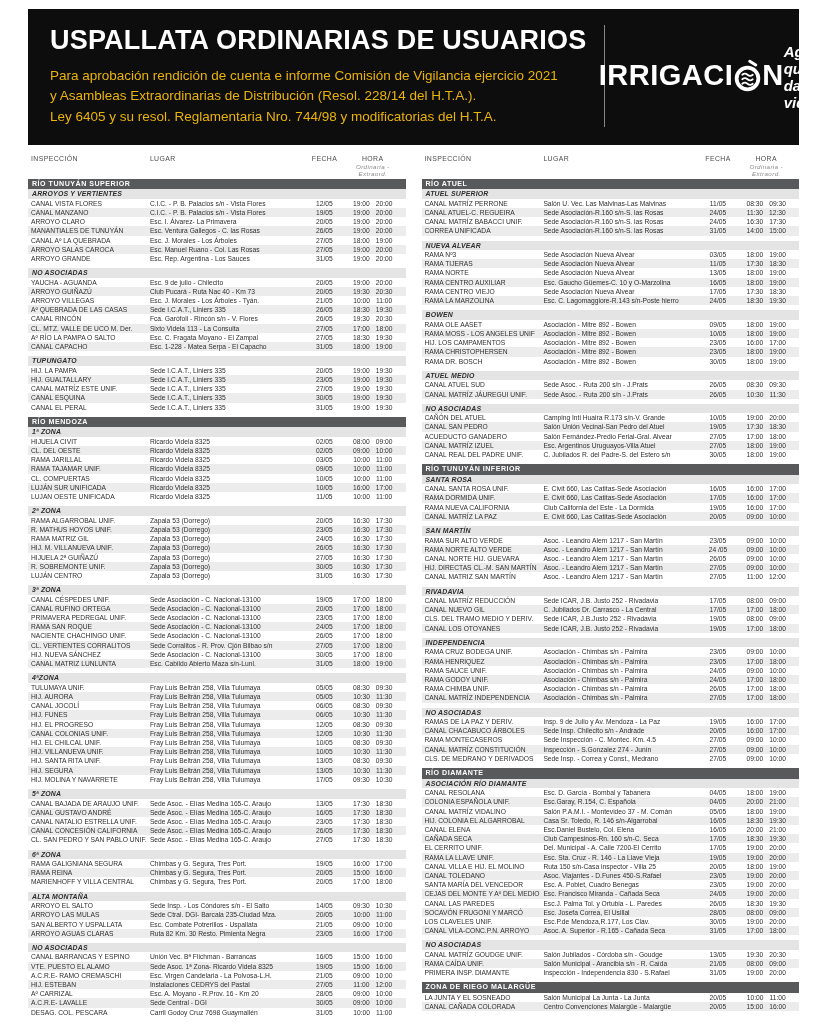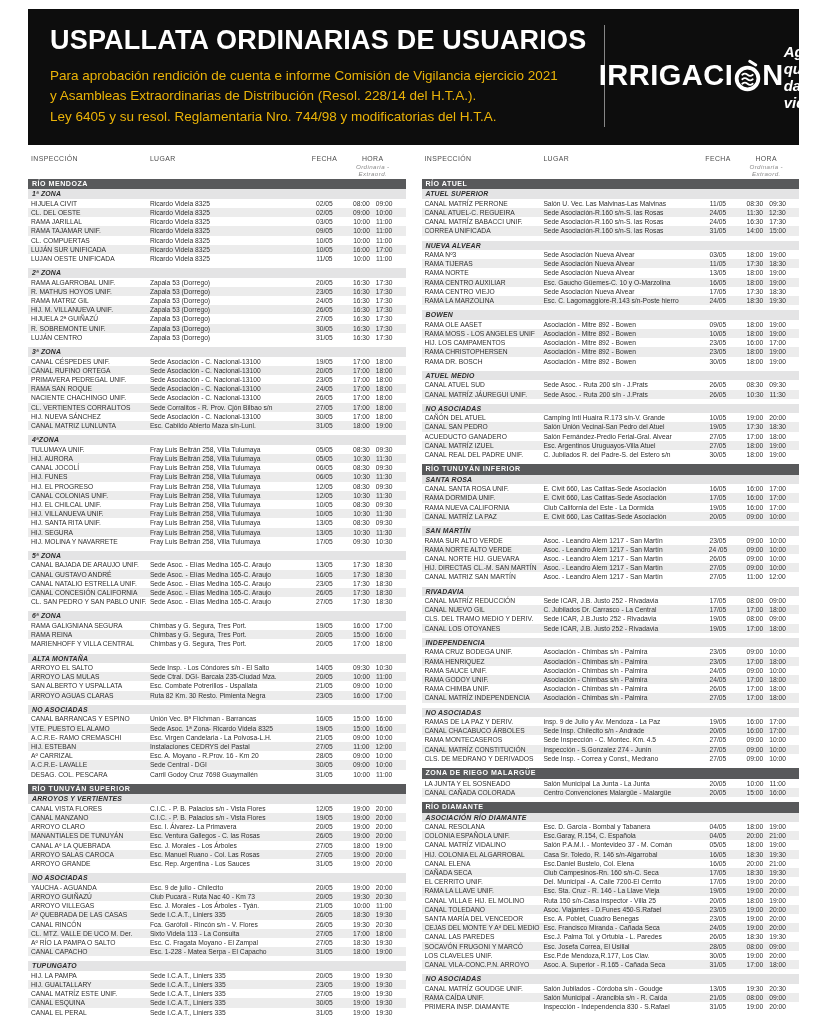--- a/index.html
+++ b/index.html
@@ -79,20 +79,214 @@
     <div class="col">
       <div class="col-head">
         <span class="h">INSPECCIÓN</span>
         <span class="h">LUGAR</span>
         <span class="h h-fecha">FECHA</span>
         <span class="h h-hora">HORA</span>
         <span class="hora-sub">Ordinaria - Extraord.</span>
       </div>
       <div class="groups">
           <div class="group">
+            <div class="river-bar">RÍO TUNUYÁN SUPERIOR</div>
+            <div class="zones">
+              <div class="zone">
+                <div class="zone-header">ARROYOS Y VERTIENTES</div>
+                <div class="row">
+                  <div class="cell c-insp">CANAL VISTA FLORES</div>
+                  <div class="cell c-lugar">C.I.C. - P. B. Palacios s/n - Vista Flores</div>
+                  <div class="cell c-fecha">12/05</div>
+                  <div class="cell c-hora">
+                    <span>19:00</span>
+                    <span>20:00</span>
+                  </div>
+                </div>
+                <div class="row alt">
+                  <div class="cell c-insp">CANAL MANZANO</div>
+                  <div class="cell c-lugar">C.I.C. - P. B. Palacios s/n - Vista Flores</div>
+                  <div class="cell c-fecha">19/05</div>
+                  <div class="cell c-hora">
+                    <span>19:00</span>
+                    <span>20:00</span>
+                  </div>
+                </div>
+                <div class="row">
+                  <div class="cell c-insp">ARROYO CLARO</div>
+                  <div class="cell c-lugar">Esc. I. Álvarez- La Primavera</div>
+                  <div class="cell c-fecha">20/05</div>
+                  <div class="cell c-hora">
+                    <span>19:00</span>
+                    <span>20:00</span>
+                  </div>
+                </div>
+                <div class="row alt">
+                  <div class="cell c-insp">MANANTIALES DE TUNUYÁN</div>
+                  <div class="cell c-lugar">Esc. Ventura Gallegos - C. las Rosas</div>
+                  <div class="cell c-fecha">26/05</div>
+                  <div class="cell c-hora">
+                    <span>19:00</span>
+                    <span>20:00</span>
+                  </div>
+                </div>
+                <div class="row">
+                  <div class="cell c-insp">CANAL Aº LA QUEBRADA</div>
+                  <div class="cell c-lugar">Esc. J. Morales - Los Árboles</div>
+                  <div class="cell c-fecha">27/05</div>
+                  <div class="cell c-hora">
+                    <span>18:00</span>
+                    <span>19:00</span>
+                  </div>
+                </div>
+                <div class="row alt">
+                  <div class="cell c-insp">ARROYO SALAS CAROCA</div>
+                  <div class="cell c-lugar">Esc. Manuel Ruano - Col. Las Rosas</div>
+                  <div class="cell c-fecha">27/05</div>
+                  <div class="cell c-hora">
+                    <span>19:00</span>
+                    <span>20:00</span>
+                  </div>
+                </div>
+                <div class="row">
+                  <div class="cell c-insp">ARROYO GRANDE</div>
+                  <div class="cell c-lugar">Esc. Rep. Argentina - Los Sauces</div>
+                  <div class="cell c-fecha">31/05</div>
+                  <div class="cell c-hora">
+                    <span>19:00</span>
+                    <span>20:00</span>
+                  </div>
+                </div>
+              </div>
+              <div class="zone">
+                <div class="zone-header">NO ASOCIADAS</div>
+                <div class="row">
+                  <div class="cell c-insp">YAUCHA - AGUANDA</div>
+                  <div class="cell c-lugar">Esc. 9 de julio - Chilecito</div>
+                  <div class="cell c-fecha">20/05</div>
+                  <div class="cell c-hora">
+                    <span>19:00</span>
+                    <span>20:00</span>
+                  </div>
+                </div>
+                <div class="row alt">
+                  <div class="cell c-insp">ARROYO GUIÑAZÚ</div>
+                  <div class="cell c-lugar">Club Pucará - Ruta Nac 40 - Km 73</div>
+                  <div class="cell c-fecha">20/05</div>
+                  <div class="cell c-hora">
+                    <span>19:30</span>
+                    <span>20:30</span>
+                  </div>
+                </div>
+                <div class="row">
+                  <div class="cell c-insp">ARROYO VILLEGAS</div>
+                  <div class="cell c-lugar">Esc. J. Morales - Los Árboles - Tyán.</div>
+                  <div class="cell c-fecha">21/05</div>
+                  <div class="cell c-hora">
+                    <span>10:00</span>
+                    <span>11:00</span>
+                  </div>
+                </div>
+                <div class="row alt">
+                  <div class="cell c-insp">Aº QUEBRADA DE LAS CASAS</div>
+                  <div class="cell c-lugar">Sede I.C.A.T., Liniers 335</div>
+                  <div class="cell c-fecha">26/05</div>
+                  <div class="cell c-hora">
+                    <span>18:30</span>
+                    <span>19:30</span>
+                  </div>
+                </div>
+                <div class="row">
+                  <div class="cell c-insp">CANAL RINCÓN</div>
+                  <div class="cell c-lugar">Fca. Garófoli - Rincón s/n - V. Flores</div>
+                  <div class="cell c-fecha">26/05</div>
+                  <div class="cell c-hora">
+                    <span>19:30</span>
+                    <span>20:30</span>
+                  </div>
+                </div>
+                <div class="row alt">
+                  <div class="cell c-insp">CL. MTZ. VALLE DE UCO M. Der.</div>
+                  <div class="cell c-lugar">Sixto Videla 113 - La Consulta</div>
+                  <div class="cell c-fecha">27/05</div>
+                  <div class="cell c-hora">
+                    <span>17:00</span>
+                    <span>18:00</span>
+                  </div>
+                </div>
+                <div class="row">
+                  <div class="cell c-insp">Aº RÍO LA PAMPA O SALTO</div>
+                  <div class="cell c-lugar">Esc. C. Fragata Moyano - El Zampal</div>
+                  <div class="cell c-fecha">27/05</div>
+                  <div class="cell c-hora">
+                    <span>18:30</span>
+                    <span>19:30</span>
+                  </div>
+                </div>
+                <div class="row alt">
+                  <div class="cell c-insp">CANAL CAPACHO</div>
+                  <div class="cell c-lugar">Esc. 1-228 - Matea Serpa - El Capacho</div>
+                  <div class="cell c-fecha">31/05</div>
+                  <div class="cell c-hora">
+                    <span>18:00</span>
+                    <span>19:00</span>
+                  </div>
+                </div>
+              </div>
+              <div class="zone">
+                <div class="zone-header">TUPUNGATO</div>
+                <div class="row">
+                  <div class="cell c-insp">HIJ. LA PAMPA</div>
+                  <div class="cell c-lugar">Sede I.C.A.T., Liniers 335</div>
+                  <div class="cell c-fecha">20/05</div>
+                  <div class="cell c-hora">
+                    <span>19:00</span>
+                    <span>19:30</span>
+                  </div>
+                </div>
+                <div class="row alt">
+                  <div class="cell c-insp">HIJ. GUALTALLARY</div>
+                  <div class="cell c-lugar">Sede I.C.A.T., Liniers 335</div>
+                  <div class="cell c-fecha">23/05</div>
+                  <div class="cell c-hora">
+                    <span>19:00</span>
+                    <span>19:30</span>
+                  </div>
+                </div>
+                <div class="row">
+                  <div class="cell c-insp">CANAL MATRÍZ ESTE UNIF.</div>
+                  <div class="cell c-lugar">Sede I.C.A.T., Liniers 335</div>
+                  <div class="cell c-fecha">27/05</div>
+                  <div class="cell c-hora">
+                    <span>19:00</span>
+                    <span>19:30</span>
+                  </div>
+                </div>
+                <div class="row alt">
+                  <div class="cell c-insp">CANAL ESQUINA</div>
+                  <div class="cell c-lugar">Sede I.C.A.T., Liniers 335</div>
+                  <div class="cell c-fecha">30/05</div>
+                  <div class="cell c-hora">
+                    <span>19:00</span>
+                    <span>19:30</span>
+                  </div>
+                </div>
+                <div class="row">
+                  <div class="cell c-insp">CANAL EL PERAL</div>
+                  <div class="cell c-lugar">Sede I.C.A.T., Liniers 335</div>
+                  <div class="cell c-fecha">31/05</div>
+                  <div class="cell c-hora">
+                    <span>19:00</span>
+                    <span>19:30</span>
+                  </div>
+                </div>
+              </div>
+            </div>
+          </div>
+          <div class="group">
             <div class="river-bar">RÍO MENDOZA</div>
             <div class="zones">
               <div class="zone">
                 <div class="zone-header">1ª ZONA</div>
                 <div class="row">
                   <div class="cell c-insp">HIJUELA CIVIT</div>
                   <div class="cell c-lugar">Ricardo Videla 8325</div>
                   <div class="cell c-fecha">02/05</div>
                   <div class="cell c-hora">
                     <span>08:00</span>
@@ -570,214 +764,20 @@
                     <span>10:00</span>
                   </div>
                 </div>
                 <div class="row">
                   <div class="cell c-insp">DESAG. COL. PESCARA</div>
                   <div class="cell c-lugar">Carril Godoy Cruz 7698 Guaymallén</div>
                   <div class="cell c-fecha">31/05</div>
                   <div class="cell c-hora">
                     <span>10:00</span>
                     <span>11:00</span>
-                  </div>
-                </div>
-              </div>
-            </div>
-          </div>
-          <div class="group">
-            <div class="river-bar">RÍO TUNUYÁN SUPERIOR</div>
-            <div class="zones">
-              <div class="zone">
-                <div class="zone-header">ARROYOS Y VERTIENTES</div>
-                <div class="row">
-                  <div class="cell c-insp">CANAL VISTA FLORES</div>
-                  <div class="cell c-lugar">C.I.C. - P. B. Palacios s/n - Vista Flores</div>
-                  <div class="cell c-fecha">12/05</div>
-                  <div class="cell c-hora">
-                    <span>19:00</span>
-                    <span>20:00</span>
-                  </div>
-                </div>
-                <div class="row alt">
-                  <div class="cell c-insp">CANAL MANZANO</div>
-                  <div class="cell c-lugar">C.I.C. - P. B. Palacios s/n - Vista Flores</div>
-                  <div class="cell c-fecha">19/05</div>
-                  <div class="cell c-hora">
-                    <span>19:00</span>
-                    <span>20:00</span>
-                  </div>
-                </div>
-                <div class="row">
-                  <div class="cell c-insp">ARROYO CLARO</div>
-                  <div class="cell c-lugar">Esc. I. Álvarez- La Primavera</div>
-                  <div class="cell c-fecha">20/05</div>
-                  <div class="cell c-hora">
-                    <span>19:00</span>
-                    <span>20:00</span>
-                  </div>
-                </div>
-                <div class="row alt">
-                  <div class="cell c-insp">MANANTIALES DE TUNUYÁN</div>
-                  <div class="cell c-lugar">Esc. Ventura Gallegos - C. las Rosas</div>
-                  <div class="cell c-fecha">26/05</div>
-                  <div class="cell c-hora">
-                    <span>19:00</span>
-                    <span>20:00</span>
-                  </div>
-                </div>
-                <div class="row">
-                  <div class="cell c-insp">CANAL Aº LA QUEBRADA</div>
-                  <div class="cell c-lugar">Esc. J. Morales - Los Árboles</div>
-                  <div class="cell c-fecha">27/05</div>
-                  <div class="cell c-hora">
-                    <span>18:00</span>
-                    <span>19:00</span>
-                  </div>
-                </div>
-                <div class="row alt">
-                  <div class="cell c-insp">ARROYO SALAS CAROCA</div>
-                  <div class="cell c-lugar">Esc. Manuel Ruano - Col. Las Rosas</div>
-                  <div class="cell c-fecha">27/05</div>
-                  <div class="cell c-hora">
-                    <span>19:00</span>
-                    <span>20:00</span>
-                  </div>
-                </div>
-                <div class="row">
-                  <div class="cell c-insp">ARROYO GRANDE</div>
-                  <div class="cell c-lugar">Esc. Rep. Argentina - Los Sauces</div>
-                  <div class="cell c-fecha">31/05</div>
-                  <div class="cell c-hora">
-                    <span>19:00</span>
-                    <span>20:00</span>
-                  </div>
-                </div>
-              </div>
-              <div class="zone">
-                <div class="zone-header">NO ASOCIADAS</div>
-                <div class="row">
-                  <div class="cell c-insp">YAUCHA - AGUANDA</div>
-                  <div class="cell c-lugar">Esc. 9 de julio - Chilecito</div>
-                  <div class="cell c-fecha">20/05</div>
-                  <div class="cell c-hora">
-                    <span>19:00</span>
-                    <span>20:00</span>
-                  </div>
-                </div>
-                <div class="row alt">
-                  <div class="cell c-insp">ARROYO GUIÑAZÚ</div>
-                  <div class="cell c-lugar">Club Pucará - Ruta Nac 40 - Km 73</div>
-                  <div class="cell c-fecha">20/05</div>
-                  <div class="cell c-hora">
-                    <span>19:30</span>
-                    <span>20:30</span>
-                  </div>
-                </div>
-                <div class="row">
-                  <div class="cell c-insp">ARROYO VILLEGAS</div>
-                  <div class="cell c-lugar">Esc. J. Morales - Los Árboles - Tyán.</div>
-                  <div class="cell c-fecha">21/05</div>
-                  <div class="cell c-hora">
-                    <span>10:00</span>
-                    <span>11:00</span>
-                  </div>
-                </div>
-                <div class="row alt">
-                  <div class="cell c-insp">Aº QUEBRADA DE LAS CASAS</div>
-                  <div class="cell c-lugar">Sede I.C.A.T., Liniers 335</div>
-                  <div class="cell c-fecha">26/05</div>
-                  <div class="cell c-hora">
-                    <span>18:30</span>
-                    <span>19:30</span>
-                  </div>
-                </div>
-                <div class="row">
-                  <div class="cell c-insp">CANAL RINCÓN</div>
-                  <div class="cell c-lugar">Fca. Garófoli - Rincón s/n - V. Flores</div>
-                  <div class="cell c-fecha">26/05</div>
-                  <div class="cell c-hora">
-                    <span>19:30</span>
-                    <span>20:30</span>
-                  </div>
-                </div>
-                <div class="row alt">
-                  <div class="cell c-insp">CL. MTZ. VALLE DE UCO M. Der.</div>
-                  <div class="cell c-lugar">Sixto Videla 113 - La Consulta</div>
-                  <div class="cell c-fecha">27/05</div>
-                  <div class="cell c-hora">
-                    <span>17:00</span>
-                    <span>18:00</span>
-                  </div>
-                </div>
-                <div class="row">
-                  <div class="cell c-insp">Aº RÍO LA PAMPA O SALTO</div>
-                  <div class="cell c-lugar">Esc. C. Fragata Moyano - El Zampal</div>
-                  <div class="cell c-fecha">27/05</div>
-                  <div class="cell c-hora">
-                    <span>18:30</span>
-                    <span>19:30</span>
-                  </div>
-                </div>
-                <div class="row alt">
-                  <div class="cell c-insp">CANAL CAPACHO</div>
-                  <div class="cell c-lugar">Esc. 1-228 - Matea Serpa - El Capacho</div>
-                  <div class="cell c-fecha">31/05</div>
-                  <div class="cell c-hora">
-                    <span>18:00</span>
-                    <span>19:00</span>
-                  </div>
-                </div>
-              </div>
-              <div class="zone">
-                <div class="zone-header">TUPUNGATO</div>
-                <div class="row">
-                  <div class="cell c-insp">HIJ. LA PAMPA</div>
-                  <div class="cell c-lugar">Sede I.C.A.T., Liniers 335</div>
-                  <div class="cell c-fecha">20/05</div>
-                  <div class="cell c-hora">
-                    <span>19:00</span>
-                    <span>19:30</span>
-                  </div>
-                </div>
-                <div class="row alt">
-                  <div class="cell c-insp">HIJ. GUALTALLARY</div>
-                  <div class="cell c-lugar">Sede I.C.A.T., Liniers 335</div>
-                  <div class="cell c-fecha">23/05</div>
-                  <div class="cell c-hora">
-                    <span>19:00</span>
-                    <span>19:30</span>
-                  </div>
-                </div>
-                <div class="row">
-                  <div class="cell c-insp">CANAL MATRÍZ ESTE UNIF.</div>
-                  <div class="cell c-lugar">Sede I.C.A.T., Liniers 335</div>
-                  <div class="cell c-fecha">27/05</div>
-                  <div class="cell c-hora">
-                    <span>19:00</span>
-                    <span>19:30</span>
-                  </div>
-                </div>
-                <div class="row alt">
-                  <div class="cell c-insp">CANAL ESQUINA</div>
-                  <div class="cell c-lugar">Sede I.C.A.T., Liniers 335</div>
-                  <div class="cell c-fecha">30/05</div>
-                  <div class="cell c-hora">
-                    <span>19:00</span>
-                    <span>19:30</span>
-                  </div>
-                </div>
-                <div class="row">
-                  <div class="cell c-insp">CANAL EL PERAL</div>
-                  <div class="cell c-lugar">Sede I.C.A.T., Liniers 335</div>
-                  <div class="cell c-fecha">31/05</div>
-                  <div class="cell c-hora">
-                    <span>19:00</span>
-                    <span>19:30</span>
                   </div>
                 </div>
               </div>
             </div>
           </div>
         </div>
     </div>
 
     <div class="col">
       <div class="col-head">
@@ -1236,221 +1236,221 @@
                   <div class="cell c-fecha">27/05</div>
                   <div class="cell c-hora">
                     <span>09:00</span>
                     <span>10:00</span>
                   </div>
                 </div>
               </div>
             </div>
           </div>
           <div class="group">
+            <div class="river-bar">RÍO DIAMANTE</div>
+            <div class="zones">
+              <div class="zone">
+                <div class="zone-header">ASOCIACIÓN RÍO DIAMANTE</div>
+                <div class="row">
+                  <div class="cell c-insp">CANAL RESOLANA</div>
+                  <div class="cell c-lugar">Esc. D. García - Bombal y Tabanera</div>
+                  <div class="cell c-fecha">04/05</div>
+                  <div class="cell c-hora">
+                    <span>18:00</span>
+                    <span>19:00</span>
+                  </div>
+                </div>
+                <div class="row alt">
+                  <div class="cell c-insp">COLONIA ESPAÑOLA UNIF.</div>
+                  <div class="cell c-lugar">Esc.Garay, R.154, C. Española</div>
+                  <div class="cell c-fecha">04/05</div>
+                  <div class="cell c-hora">
+                    <span>20:00</span>
+                    <span>21:00</span>
+                  </div>
+                </div>
+                <div class="row">
+                  <div class="cell c-insp">CANAL MATRÍZ VIDALINO</div>
+                  <div class="cell c-lugar">Salón P.A.M.I. - Montevideo 37 - M. Comán</div>
+                  <div class="cell c-fecha">05/05</div>
+                  <div class="cell c-hora">
+                    <span>18:00</span>
+                    <span>19:00</span>
+                  </div>
+                </div>
+                <div class="row alt">
+                  <div class="cell c-insp">HIJ. COLONIA EL ALGARROBAL</div>
+                  <div class="cell c-lugar">Casa Sr. Toledo, R. 146 s/n-Algarrobal</div>
+                  <div class="cell c-fecha">16/05</div>
+                  <div class="cell c-hora">
+                    <span>18:30</span>
+                    <span>19:30</span>
+                  </div>
+                </div>
+                <div class="row">
+                  <div class="cell c-insp">CANAL ELENA</div>
+                  <div class="cell c-lugar">Esc.Daniel Bustelo, Col. Elena</div>
+                  <div class="cell c-fecha">16/05</div>
+                  <div class="cell c-hora">
+                    <span>20:00</span>
+                    <span>21:00</span>
+                  </div>
+                </div>
+                <div class="row alt">
+                  <div class="cell c-insp">CAÑADA SECA</div>
+                  <div class="cell c-lugar">Club Campesinos-Rn. 160 s/n-C. Seca</div>
+                  <div class="cell c-fecha">17/05</div>
+                  <div class="cell c-hora">
+                    <span>18:30</span>
+                    <span>19:30</span>
+                  </div>
+                </div>
+                <div class="row">
+                  <div class="cell c-insp">EL CERRITO UNIF.</div>
+                  <div class="cell c-lugar">Del. Municipal - A. Calle 7200-El Cerrito</div>
+                  <div class="cell c-fecha">17/05</div>
+                  <div class="cell c-hora">
+                    <span>19:00</span>
+                    <span>20:00</span>
+                  </div>
+                </div>
+                <div class="row alt">
+                  <div class="cell c-insp">RAMA LA LLAVE UNIF.</div>
+                  <div class="cell c-lugar">Esc. Sta. Cruz - R. 146 - La Llave Vieja</div>
+                  <div class="cell c-fecha">19/05</div>
+                  <div class="cell c-hora">
+                    <span>19:00</span>
+                    <span>20:00</span>
+                  </div>
+                </div>
+                <div class="row">
+                  <div class="cell c-insp">CANAL VILLA E HIJ. EL MOLINO</div>
+                  <div class="cell c-lugar">Ruta 150 s/n-Casa inspector - Villa 25</div>
+                  <div class="cell c-fecha">20/05</div>
+                  <div class="cell c-hora">
+                    <span>18:00</span>
+                    <span>19:00</span>
+                  </div>
+                </div>
+                <div class="row alt">
+                  <div class="cell c-insp">CANAL TOLEDANO</div>
+                  <div class="cell c-lugar">Asoc. Viajantes - D.Funes 450-S.Rafael</div>
+                  <div class="cell c-fecha">23/05</div>
+                  <div class="cell c-hora">
+                    <span>19:00</span>
+                    <span>20:00</span>
+                  </div>
+                </div>
+                <div class="row">
+                  <div class="cell c-insp">SANTA MARÍA DEL VENCEDOR</div>
+                  <div class="cell c-lugar">Esc. A. Poblet, Cuadro Benegas</div>
+                  <div class="cell c-fecha">23/05</div>
+                  <div class="cell c-hora">
+                    <span>19:00</span>
+                    <span>20:00</span>
+                  </div>
+                </div>
+                <div class="row alt">
+                  <div class="cell c-insp">CEJAS DEL MONTE Y Aº DEL MEDIO</div>
+                  <div class="cell c-lugar">Esc. Francisco Miranda - Cañada Seca</div>
+                  <div class="cell c-fecha">24/05</div>
+                  <div class="cell c-hora">
+                    <span>19:00</span>
+                    <span>20:00</span>
+                  </div>
+                </div>
+                <div class="row">
+                  <div class="cell c-insp">CANAL LAS PAREDES</div>
+                  <div class="cell c-lugar">Esc.J. Palma Tol. y Ortubia - L. Paredes</div>
+                  <div class="cell c-fecha">26/05</div>
+                  <div class="cell c-hora">
+                    <span>18:30</span>
+                    <span>19:30</span>
+                  </div>
+                </div>
+                <div class="row alt">
+                  <div class="cell c-insp">SOCAVÓN FRUGONI Y MARCÓ</div>
+                  <div class="cell c-lugar">Esc. Josefa Correa, El Usillal</div>
+                  <div class="cell c-fecha">28/05</div>
+                  <div class="cell c-hora">
+                    <span>08:00</span>
+                    <span>09:00</span>
+                  </div>
+                </div>
+                <div class="row">
+                  <div class="cell c-insp">LOS CLAVELES UNIF.</div>
+                  <div class="cell c-lugar">Esc.P.de Mendoza,R.177, Los Clav.</div>
+                  <div class="cell c-fecha">30/05</div>
+                  <div class="cell c-hora">
+                    <span>19:00</span>
+                    <span>20:00</span>
+                  </div>
+                </div>
+                <div class="row alt">
+                  <div class="cell c-insp">CANAL VILA-CONC.P.N. ARROYO</div>
+                  <div class="cell c-lugar">Asoc. A. Superior - R.165 - Cañada Seca</div>
+                  <div class="cell c-fecha">31/05</div>
+                  <div class="cell c-hora">
+                    <span>17:00</span>
+                    <span>18:00</span>
+                  </div>
+                </div>
+              </div>
+              <div class="zone">
+                <div class="zone-header">NO ASOCIADAS</div>
+                <div class="row">
+                  <div class="cell c-insp">CANAL MATRÍZ GOUDGE UNIF.</div>
+                  <div class="cell c-lugar">Salón Jubilados - Córdoba s/n - Goudge</div>
+                  <div class="cell c-fecha">13/05</div>
+                  <div class="cell c-hora">
+                    <span>19:30</span>
+                    <span>20:30</span>
+                  </div>
+                </div>
+                <div class="row alt">
+                  <div class="cell c-insp">RAMA CAÍDA UNIF.</div>
+                  <div class="cell c-lugar">Salón Municipal - Arancibia s/n - R. Caída</div>
+                  <div class="cell c-fecha">21/05</div>
+                  <div class="cell c-hora">
+                    <span>08:00</span>
+                    <span>09:00</span>
+                  </div>
+                </div>
+                <div class="row">
+                  <div class="cell c-insp">PRIMERA INSP. DIAMANTE</div>
+                  <div class="cell c-lugar">Inspección - Independencia 830 - S.Rafael</div>
+                  <div class="cell c-fecha">31/05</div>
+                  <div class="cell c-hora">
+                    <span>19:00</span>
+                    <span>20:00</span>
+                  </div>
+                </div>
+              </div>
+            </div>
+          </div>
+          <div class="group">
             <div class="river-bar">ZONA DE RIEGO MALARGÜE</div>
             <div class="zones">
               <div class="zone">
                 <div class="row">
                   <div class="cell c-insp">LA JUNTA Y EL SOSNEADO</div>
                   <div class="cell c-lugar">Salón Municipal La Junta - La Junta</div>
                   <div class="cell c-fecha">20/05</div>
                   <div class="cell c-hora">
                     <span>10:00</span>
                     <span>11:00</span>
                   </div>
                 </div>
                 <div class="row alt">
                   <div class="cell c-insp">CANAL CAÑADA COLORADA</div>
                   <div class="cell c-lugar">Centro Convenciones Malargüe - Malargüe</div>
                   <div class="cell c-fecha">20/05</div>
                   <div class="cell c-hora">
                     <span>15:00</span>
                     <span>16:00</span>
-                  </div>
-                </div>
-              </div>
-            </div>
-          </div>
-          <div class="group">
-            <div class="river-bar">RÍO DIAMANTE</div>
-            <div class="zones">
-              <div class="zone">
-                <div class="zone-header">ASOCIACIÓN RÍO DIAMANTE</div>
-                <div class="row">
-                  <div class="cell c-insp">CANAL RESOLANA</div>
-                  <div class="cell c-lugar">Esc. D. García - Bombal y Tabanera</div>
-                  <div class="cell c-fecha">04/05</div>
-                  <div class="cell c-hora">
-                    <span>18:00</span>
-                    <span>19:00</span>
-                  </div>
-                </div>
-                <div class="row alt">
-                  <div class="cell c-insp">COLONIA ESPAÑOLA UNIF.</div>
-                  <div class="cell c-lugar">Esc.Garay, R.154, C. Española</div>
-                  <div class="cell c-fecha">04/05</div>
-                  <div class="cell c-hora">
-                    <span>20:00</span>
-                    <span>21:00</span>
-                  </div>
-                </div>
-                <div class="row">
-                  <div class="cell c-insp">CANAL MATRÍZ VIDALINO</div>
-                  <div class="cell c-lugar">Salón P.A.M.I. - Montevideo 37 - M. Comán</div>
-                  <div class="cell c-fecha">05/05</div>
-                  <div class="cell c-hora">
-                    <span>18:00</span>
-                    <span>19:00</span>
-                  </div>
-                </div>
-                <div class="row alt">
-                  <div class="cell c-insp">HIJ. COLONIA EL ALGARROBAL</div>
-                  <div class="cell c-lugar">Casa Sr. Toledo, R. 146 s/n-Algarrobal</div>
-                  <div class="cell c-fecha">16/05</div>
-                  <div class="cell c-hora">
-                    <span>18:30</span>
-                    <span>19:30</span>
-                  </div>
-                </div>
-                <div class="row">
-                  <div class="cell c-insp">CANAL ELENA</div>
-                  <div class="cell c-lugar">Esc.Daniel Bustelo, Col. Elena</div>
-                  <div class="cell c-fecha">16/05</div>
-                  <div class="cell c-hora">
-                    <span>20:00</span>
-                    <span>21:00</span>
-                  </div>
-                </div>
-                <div class="row alt">
-                  <div class="cell c-insp">CAÑADA SECA</div>
-                  <div class="cell c-lugar">Club Campesinos-Rn. 160 s/n-C. Seca</div>
-                  <div class="cell c-fecha">17/05</div>
-                  <div class="cell c-hora">
-                    <span>18:30</span>
-                    <span>19:30</span>
-                  </div>
-                </div>
-                <div class="row">
-                  <div class="cell c-insp">EL CERRITO UNIF.</div>
-                  <div class="cell c-lugar">Del. Municipal - A. Calle 7200-El Cerrito</div>
-                  <div class="cell c-fecha">17/05</div>
-                  <div class="cell c-hora">
-                    <span>19:00</span>
-                    <span>20:00</span>
-                  </div>
-                </div>
-                <div class="row alt">
-                  <div class="cell c-insp">RAMA LA LLAVE UNIF.</div>
-                  <div class="cell c-lugar">Esc. Sta. Cruz - R. 146 - La Llave Vieja</div>
-                  <div class="cell c-fecha">19/05</div>
-                  <div class="cell c-hora">
-                    <span>19:00</span>
-                    <span>20:00</span>
-                  </div>
-                </div>
-                <div class="row">
-                  <div class="cell c-insp">CANAL VILLA E HIJ. EL MOLINO</div>
-                  <div class="cell c-lugar">Ruta 150 s/n-Casa inspector - Villa 25</div>
-                  <div class="cell c-fecha">20/05</div>
-                  <div class="cell c-hora">
-                    <span>18:00</span>
-                    <span>19:00</span>
-                  </div>
-                </div>
-                <div class="row alt">
-                  <div class="cell c-insp">CANAL TOLEDANO</div>
-                  <div class="cell c-lugar">Asoc. Viajantes - D.Funes 450-S.Rafael</div>
-                  <div class="cell c-fecha">23/05</div>
-                  <div class="cell c-hora">
-                    <span>19:00</span>
-                    <span>20:00</span>
-                  </div>
-                </div>
-                <div class="row">
-                  <div class="cell c-insp">SANTA MARÍA DEL VENCEDOR</div>
-                  <div class="cell c-lugar">Esc. A. Poblet, Cuadro Benegas</div>
-                  <div class="cell c-fecha">23/05</div>
-                  <div class="cell c-hora">
-                    <span>19:00</span>
-                    <span>20:00</span>
-                  </div>
-                </div>
-                <div class="row alt">
-                  <div class="cell c-insp">CEJAS DEL MONTE Y Aº DEL MEDIO</div>
-                  <div class="cell c-lugar">Esc. Francisco Miranda - Cañada Seca</div>
-                  <div class="cell c-fecha">24/05</div>
-                  <div class="cell c-hora">
-                    <span>19:00</span>
-                    <span>20:00</span>
-                  </div>
-                </div>
-                <div class="row">
-                  <div class="cell c-insp">CANAL LAS PAREDES</div>
-                  <div class="cell c-lugar">Esc.J. Palma Tol. y Ortubia - L. Paredes</div>
-                  <div class="cell c-fecha">26/05</div>
-                  <div class="cell c-hora">
-                    <span>18:30</span>
-                    <span>19:30</span>
-                  </div>
-                </div>
-                <div class="row alt">
-                  <div class="cell c-insp">SOCAVÓN FRUGONI Y MARCÓ</div>
-                  <div class="cell c-lugar">Esc. Josefa Correa, El Usillal</div>
-                  <div class="cell c-fecha">28/05</div>
-                  <div class="cell c-hora">
-                    <span>08:00</span>
-                    <span>09:00</span>
-                  </div>
-                </div>
-                <div class="row">
-                  <div class="cell c-insp">LOS CLAVELES UNIF.</div>
-                  <div class="cell c-lugar">Esc.P.de Mendoza,R.177, Los Clav.</div>
-                  <div class="cell c-fecha">30/05</div>
-                  <div class="cell c-hora">
-                    <span>19:00</span>
-                    <span>20:00</span>
-                  </div>
-                </div>
-                <div class="row alt">
-                  <div class="cell c-insp">CANAL VILA-CONC.P.N. ARROYO</div>
-                  <div class="cell c-lugar">Asoc. A. Superior - R.165 - Cañada Seca</div>
-                  <div class="cell c-fecha">31/05</div>
-                  <div class="cell c-hora">
-                    <span>17:00</span>
-                    <span>18:00</span>
-                  </div>
-                </div>
-              </div>
-              <div class="zone">
-                <div class="zone-header">NO ASOCIADAS</div>
-                <div class="row">
-                  <div class="cell c-insp">CANAL MATRÍZ GOUDGE UNIF.</div>
-                  <div class="cell c-lugar">Salón Jubilados - Córdoba s/n - Goudge</div>
-                  <div class="cell c-fecha">13/05</div>
-                  <div class="cell c-hora">
-                    <span>19:30</span>
-                    <span>20:30</span>
-                  </div>
-                </div>
-                <div class="row alt">
-                  <div class="cell c-insp">RAMA CAÍDA UNIF.</div>
-                  <div class="cell c-lugar">Salón Municipal - Arancibia s/n - R. Caída</div>
-                  <div class="cell c-fecha">21/05</div>
-                  <div class="cell c-hora">
-                    <span>08:00</span>
-                    <span>09:00</span>
-                  </div>
-                </div>
-                <div class="row">
-                  <div class="cell c-insp">PRIMERA INSP. DIAMANTE</div>
-                  <div class="cell c-lugar">Inspección - Independencia 830 - S.Rafael</div>
-                  <div class="cell c-fecha">31/05</div>
-                  <div class="cell c-hora">
-                    <span>19:00</span>
-                    <span>20:00</span>
                   </div>
                 </div>
               </div>
             </div>
           </div>
         </div>
     </div>
 
   </div>
 </div>

